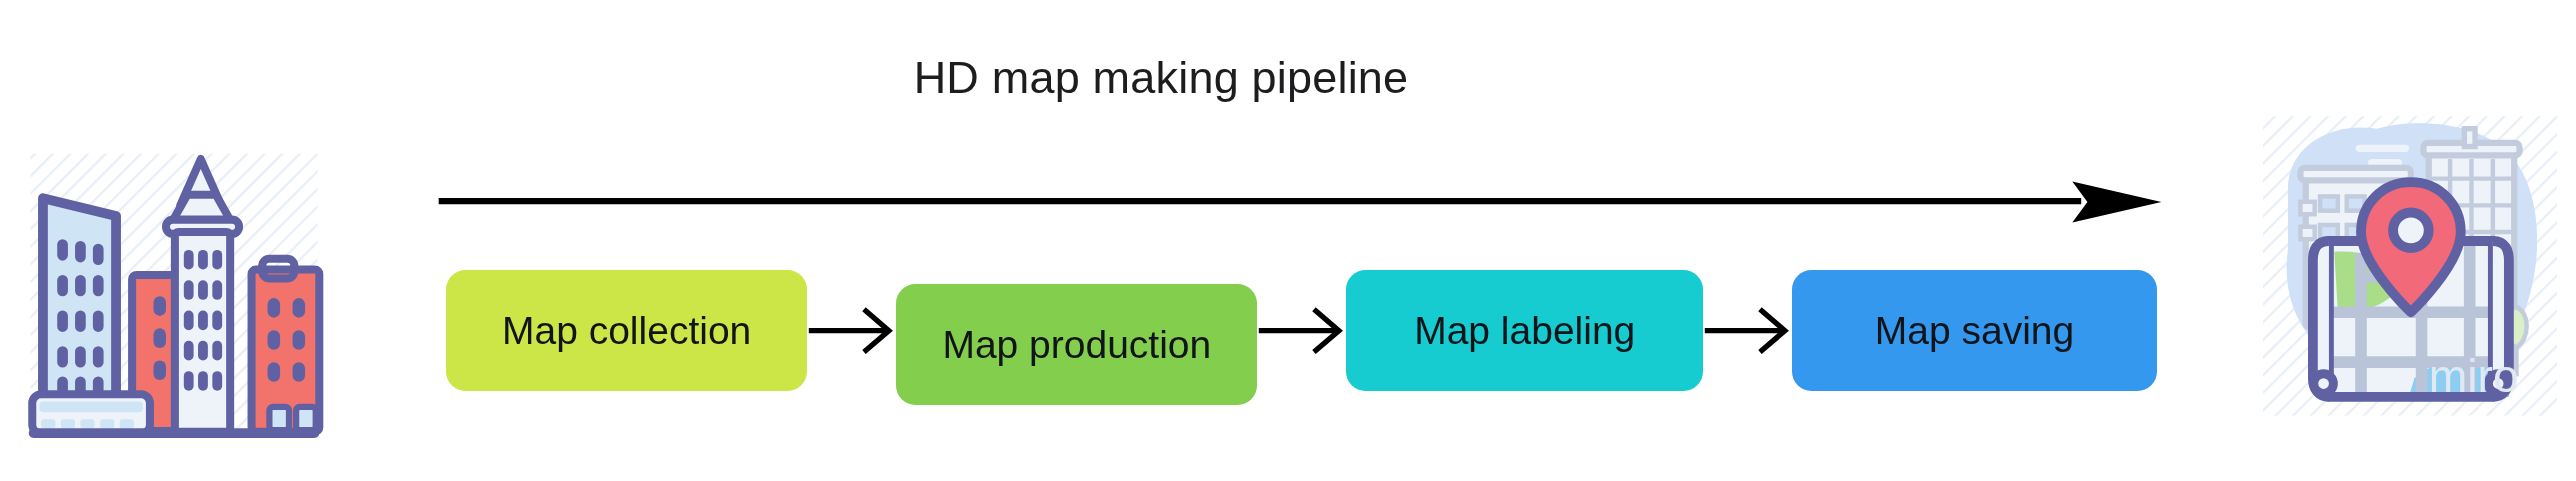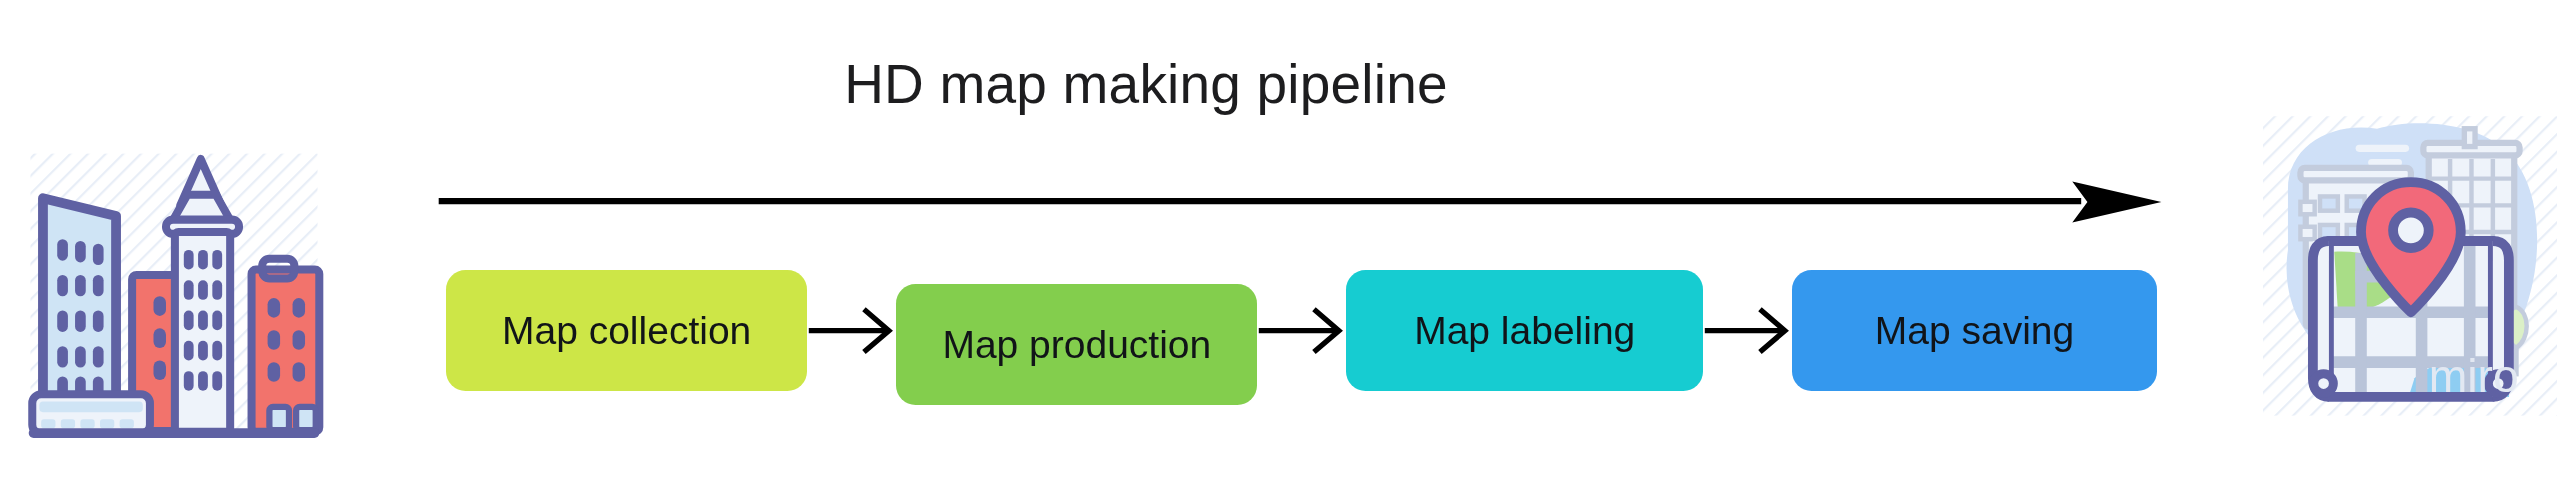--- a/index.html
+++ b/index.html
@@ -18,26 +18,26 @@
   #canvas {
     position: relative;
     width: 2576px;
     height: 481px;
     background: #ffffff;
   }
 
   
   .diagram-title {
     position: absolute;
-    left: 0;
+    left: 15px;
     top: 52px;
     width: 2292px;
     text-align: center;
     font-family: "Liberation Sans", sans-serif;
-    font-size: 55px;
+    font-size: 45px;
     font-weight: 400;
     color: #1d1d1f;
     letter-spacing: 0.2px;
     white-space: nowrap;
   }
 
   
   .progress-arrow {
     position: absolute;
     left: 428px;

